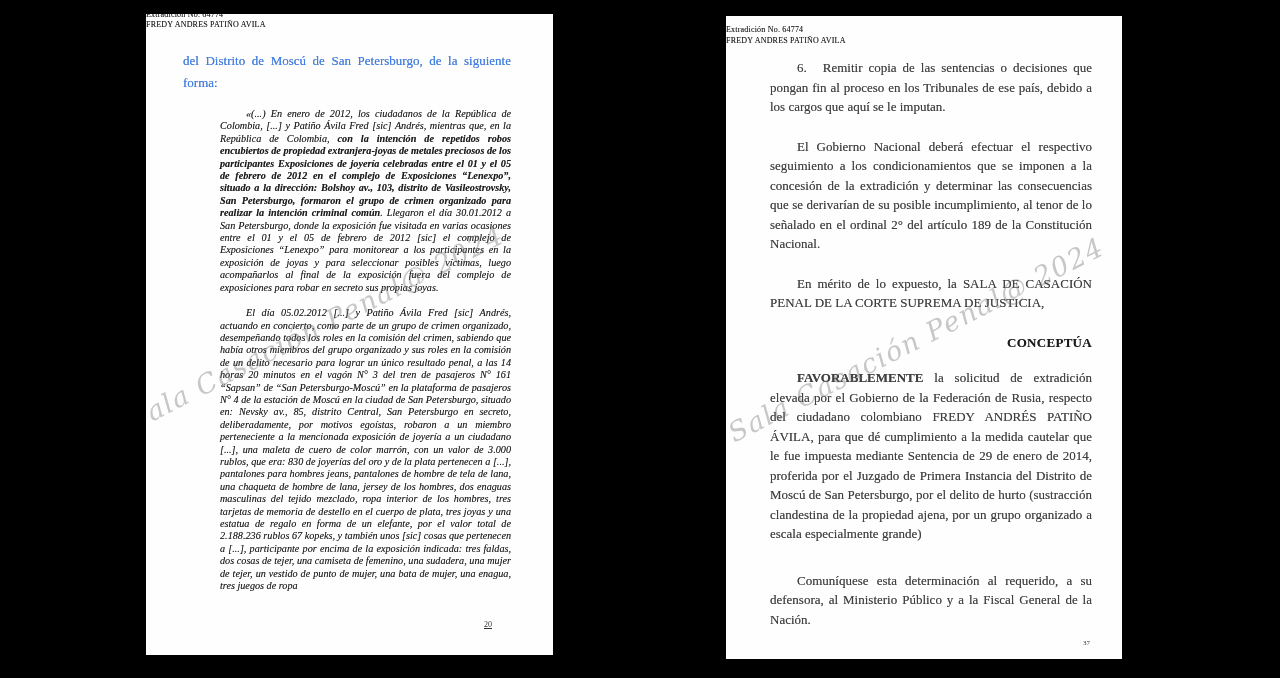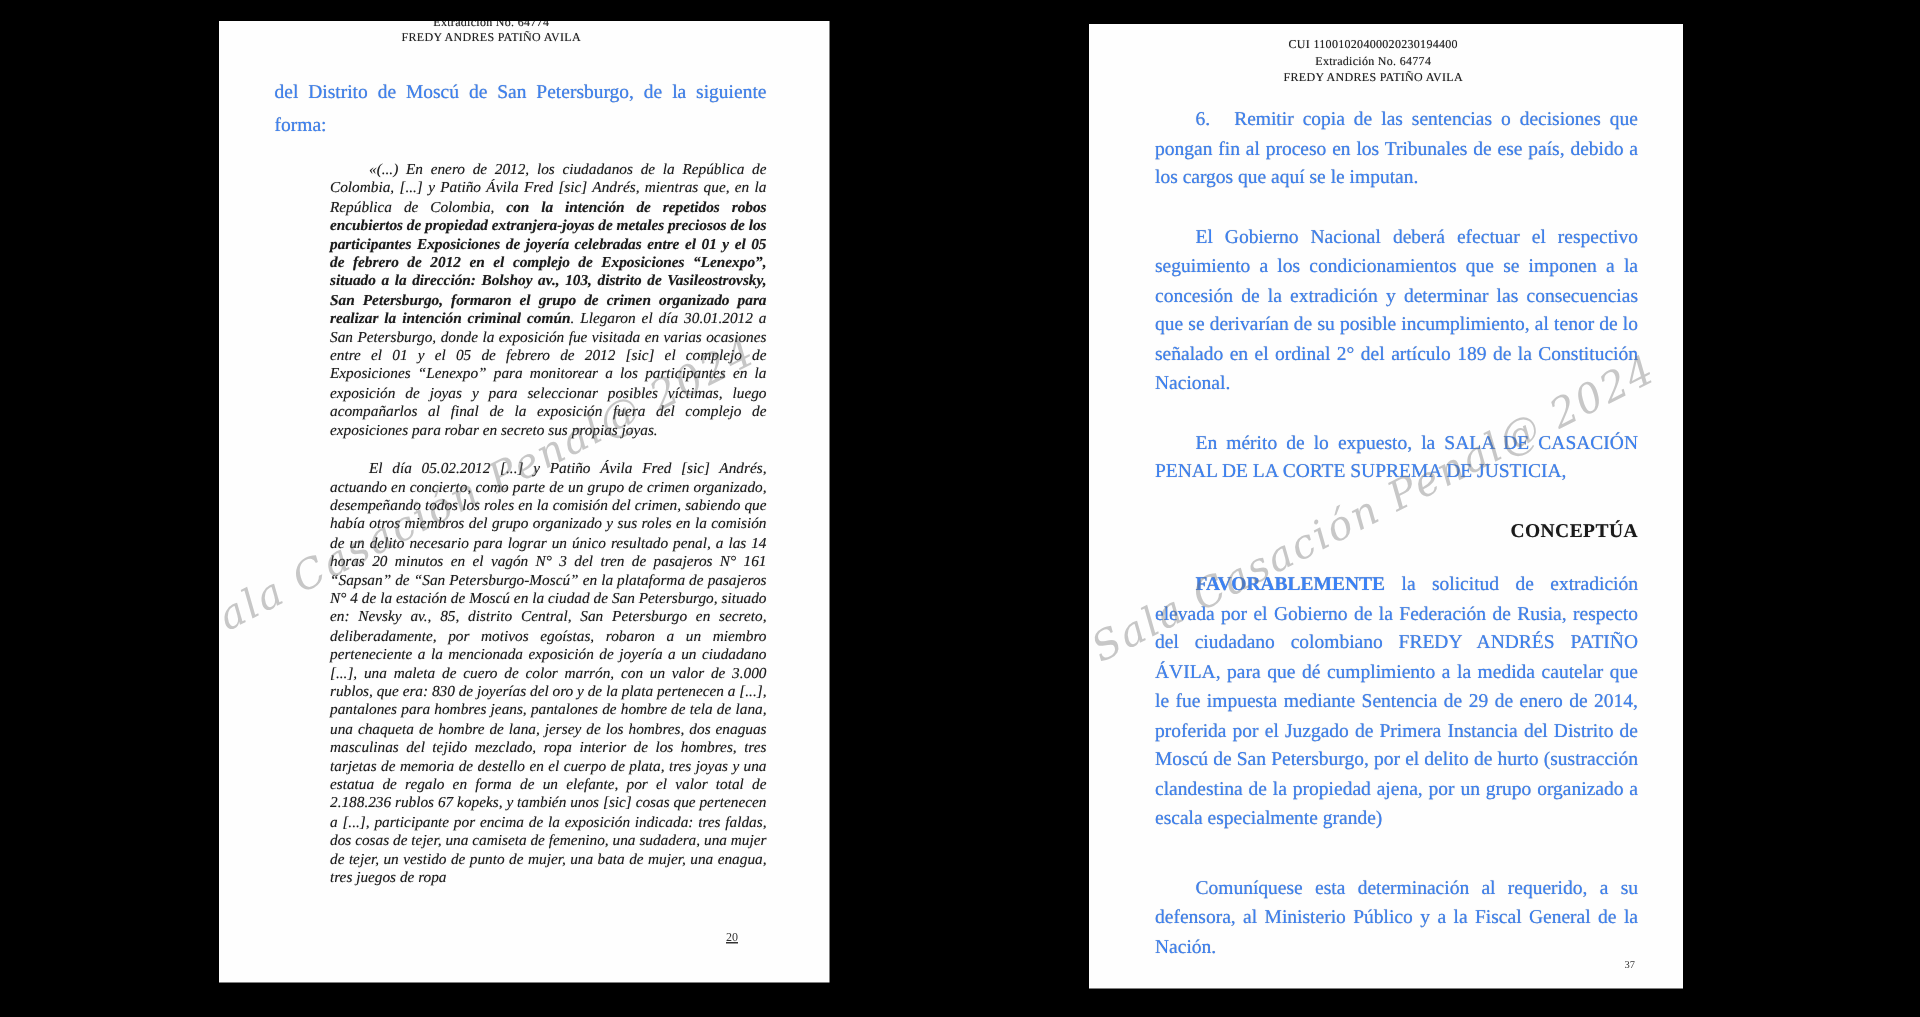--- a/index.html
+++ b/index.html
@@ -18,41 +18,41 @@
     transform:rotate(-27deg); font-style:italic; letter-spacing:1.5px;
     font-size:27px; color:rgba(110,110,110,0.38); z-index:3; pointer-events:none;
     font-family:"DejaVu Serif", serif;
   }
   .page-left  .watermark { left:-45px; top:298px; }
   .page-right .watermark { left:-25px; top:308px; }
 
   .content { position:relative; z-index:1; }
 
   .hdr {
-    text-align:center; font-size:8px; line-height:10px; letter-spacing:0.2px;
+    text-align:left; font-size:8px; line-height:10px; letter-spacing:0.2px;
     color:#222;
   }
   .page-left  .hdr { margin:-4px 44px 0 0; }
   .page-right .hdr { margin:8px 17px 0 0; line-height:11px; }
 
   p { margin:0; }
   .lp-intro {
     margin:20px 42px 0 37px; font-size:13px; line-height:22px;
     text-align:justify; color:#3b82f6;
   }
   .quote {
     margin:14px 42px 0 74px; font-size:10.2px; line-height:12.4px;
     text-align:justify; font-style:italic; text-indent:26px; color:#1c1c1c;
   }
   .quote.q2 { margin-top:13px; }
   .quote b { font-weight:700; }
 
   .rp-body {
     margin:20px 30px 0 44px; font-size:13px; line-height:19.5px;
-    text-align:justify; text-indent:27px; color:#3b82f6;
+    text-align:justify; text-indent:27px; color:#404040;
   }
   .rp-item6 { margin-top:12px; }
   .rp-conceptua {
     margin:20px 30px 0 44px; font-size:13px; line-height:19.5px;
     text-align:right; font-weight:700; text-indent:0; letter-spacing:0.3px;
   }
   .rp-favorable { margin-top:16px; }
   .rp-comuniquese { margin-top:27px; }
   .num-gap { display:inline-block; width:16px; }
 
@@ -78,21 +78,20 @@
       <p class="quote"><span>«(...) En enero de 2012, los ciudadanos de la República de Colombia, [...] y Patiño Ávila Fred [sic] Andrés, mientras que, en la República de Colombia, </span><b>con la intención de repetidos robos encubiertos de propiedad extranjera-joyas de metales preciosos de los participantes Exposiciones de joyería celebradas entre el 01 y el 05 de febrero de 2012 en el complejo de Exposiciones “Lenexpo”, situado a la dirección: Bolshoy av., 103, distrito de Vasileostrovsky, San Petersburgo, formaron el grupo de crimen organizado para realizar la intención criminal común</b><span>. Llegaron el día 30.01.2012 a San Petersburgo, donde la exposición fue visitada en varias ocasiones entre el 01 y el 05 de febrero de 2012 [sic] el complejo de Exposiciones “Lenexpo” para monitorear a los participantes en la exposición de joyas y para seleccionar posibles víctimas, luego acompañarlos al final de la exposición fuera del complejo de exposiciones para robar en secreto sus propias joyas.</span></p>
       <p class="quote q2">El día 05.02.2012 [...] y Patiño Ávila Fred [sic] Andrés, actuando en concierto, como parte de un grupo de crimen organizado, desempeñando todos los roles en la comisión del crimen, sabiendo que había otros miembros del grupo organizado y sus roles en la comisión de un delito necesario para lograr un único resultado penal, a las 14 horas 20 minutos en el vagón N° 3 del tren de pasajeros N° 161 “Sapsan” de “San Petersburgo-Moscú” en la plataforma de pasajeros N° 4 de la estación de Moscú en la ciudad de San Petersburgo, situado en: Nevsky av., 85, distrito Central, San Petersburgo en secreto, deliberadamente, por motivos egoístas, robaron a un miembro perteneciente a la mencionada exposición de joyería a un ciudadano [...], una maleta de cuero de color marrón, con un valor de 3.000 rublos, que era: 830 de joyerías del oro y de la plata pertenecen a [...], pantalones para hombres jeans, pantalones de hombre de tela de lana, una chaqueta de hombre de lana, jersey de los hombres, dos enaguas masculinas del tejido mezclado, ropa interior de los hombres, tres tarjetas de memoria de destello en el cuerpo de plata, tres joyas y una estatua de regalo en forma de un elefante, por el valor total de 2.188.236 rublos 67 kopeks, y también unos [sic] cosas que pertenecen a [...], participante por encima de la exposición indicada: tres faldas, dos cosas de tejer, una camiseta de femenino, una sudadera, una mujer de tejer, un vestido de punto de mujer, una bata de mujer, una enagua, tres juegos de ropa</p>
     </div>
     <div class="pagenum-left">20</div>
   </div>
 
   <div class="page page-right">
     <div class="watermark">Sala Casación Penal@ 2024</div>
     <div class="content">
       <div class="hdr">
-        <div>CUI 11001020400020230194400</div>
         <div>Extradición No. 64774</div>
         <div>FREDY ANDRES PATIÑO AVILA</div>
       </div>
       <p class="rp-body rp-item6"><span>6.</span><span class="num-gap"></span><span>Remitir copia de las sentencias o decisiones que pongan fin al proceso en los Tribunales de ese país, debido a los cargos que aquí se le imputan.</span></p>
       <p class="rp-body">El Gobierno Nacional deberá efectuar el respectivo seguimiento a los condicionamientos que se imponen a la concesión de la extradición y determinar las consecuencias que se derivarían de su posible incumplimiento, al tenor de lo señalado en el ordinal 2° del artículo 189 de la Constitución Nacional.</p>
       <p class="rp-body">En mérito de lo expuesto, la SALA DE CASACIÓN PENAL DE LA CORTE SUPREMA DE JUSTICIA,</p>
       <p class="rp-conceptua">CONCEPTÚA</p>
       <p class="rp-body rp-favorable"><b>FAVORABLEMENTE</b><span> la solicitud de extradición elevada por el Gobierno de la Federación de Rusia, respecto del ciudadano colombiano FREDY ANDRÉS PATIÑO ÁVILA, para que dé cumplimiento a la medida cautelar que le fue impuesta mediante Sentencia de 29 de enero de 2014, proferida por el Juzgado de Primera Instancia del Distrito de Moscú de San Petersburgo, por el delito de hurto (sustracción clandestina de la propiedad ajena, por un grupo organizado a escala especialmente grande)</span></p>
       <p class="rp-body rp-comuniquese">Comuníquese esta determinación al requerido, a su defensora, al Ministerio Público y a la Fiscal General de la Nación.</p>
     </div>

